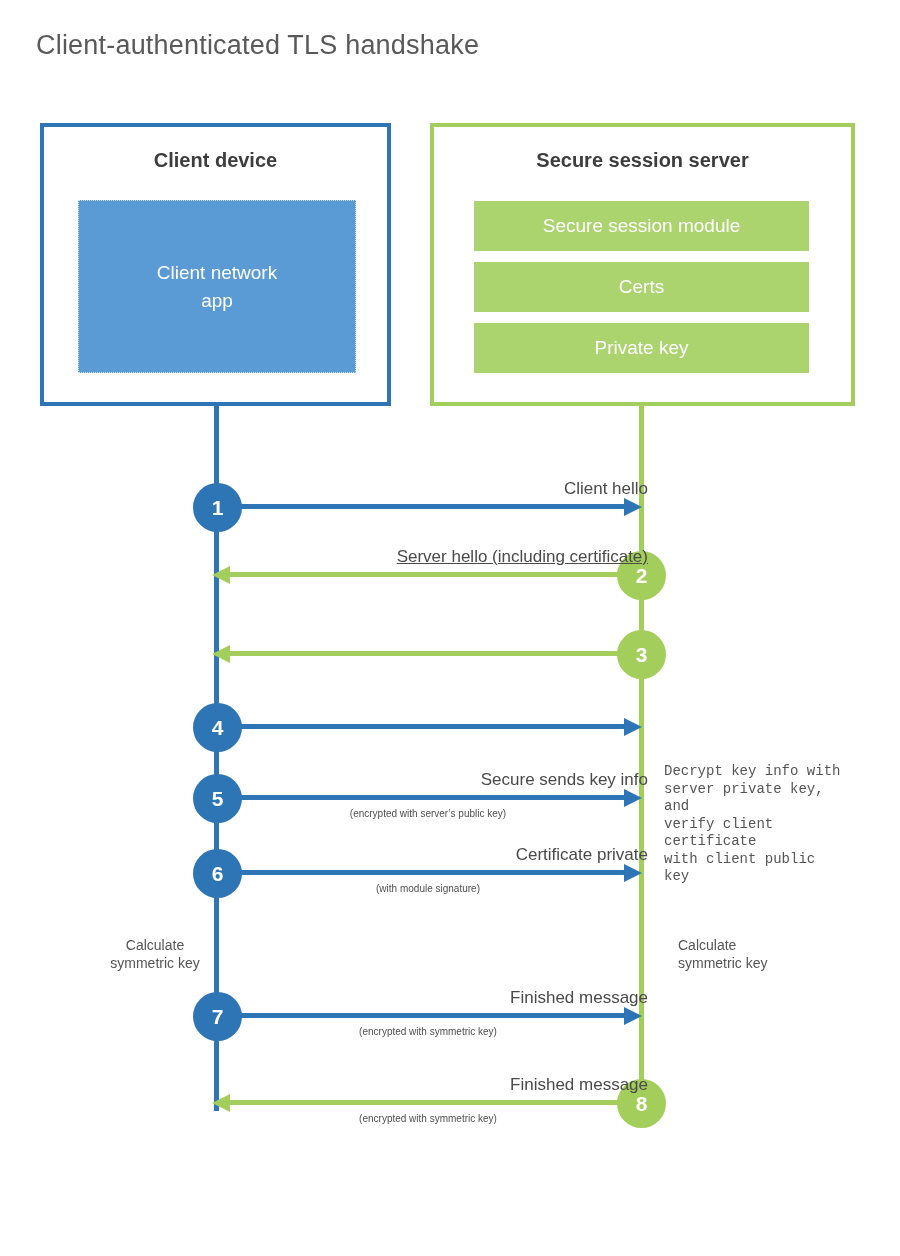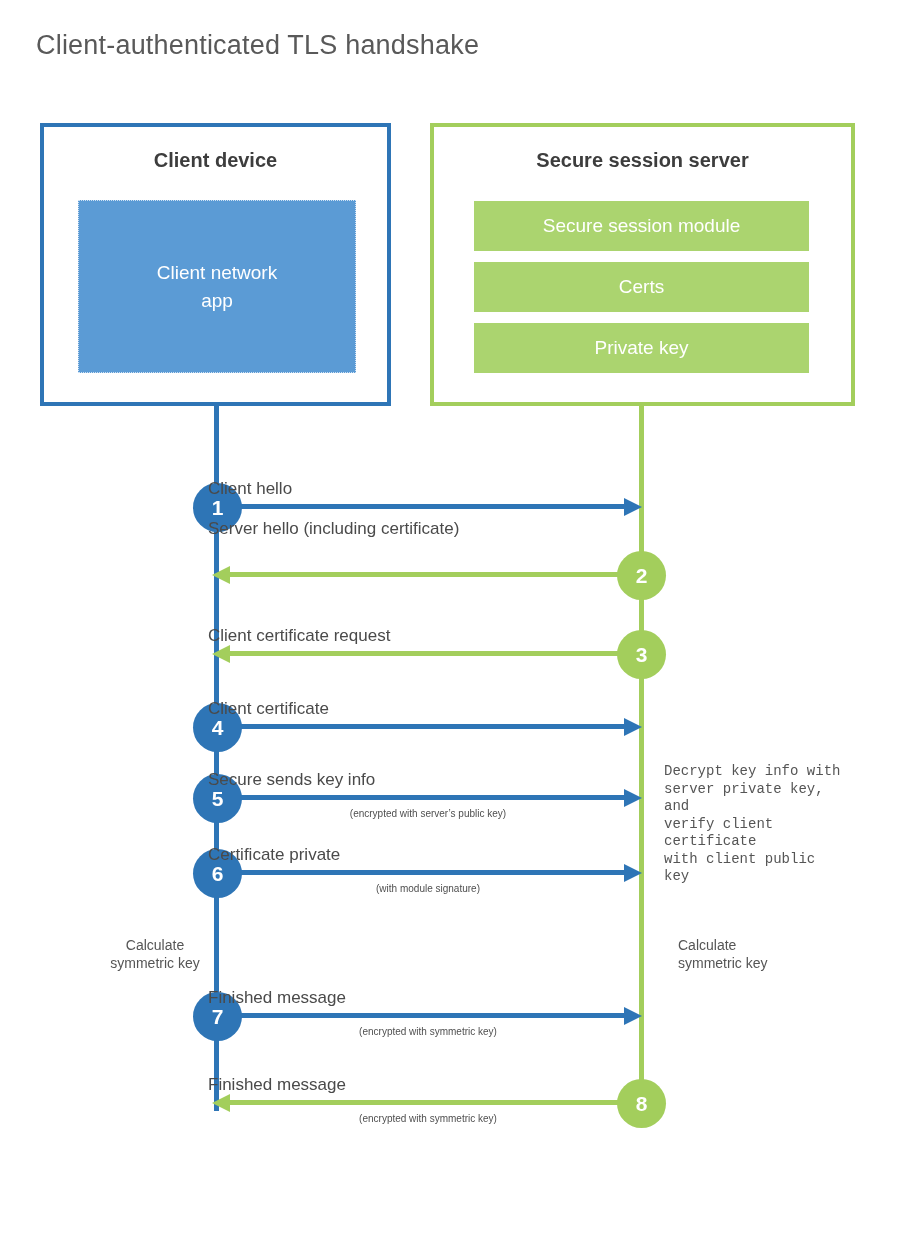--- a/index.html
+++ b/index.html
@@ -34,21 +34,21 @@
   .head.right{border-left:18px solid var(--blue);}
   .head.left{border-right:18px solid var(--green);}
 
   
   .step{position:absolute;width:49px;height:49px;border-radius:50%;z-index:3;
         display:flex;align-items:center;justify-content:center;color:#fff;font-size:21px;font-weight:700;}
   .step.blue{background:var(--blue);}
   .step.green{background:var(--green);}
 
   
-  .msg-label{position:absolute;left:208px;width:440px;text-align:left;font-size:17px;color:#4a4a4a;z-index:4;}
+  .msg-label{position:absolute;left:208px;width:440px;text-align:right;font-size:17px;color:#4a4a4a;z-index:4;}
   .msg-sub{position:absolute;left:208px;width:440px;text-align:center;font-size:10px;color:#4f4f4f;z-index:4;}
 
   .note{position:absolute;font-size:14px;color:#555;line-height:17.5px;z-index:4;}
   .note span{display:block;}
   .note.center{text-align:center;}
 </style>
 </head>
 <body>
 
 <div id="stage">
@@ -70,31 +70,29 @@
   </div>
 
   <div class="lifeline blue" style="left:214px;top:404px;height:707px;"></div>
   <div class="lifeline green" style="left:639px;top:404px;height:699px;"></div>
 
   <div class="msg-label" style="top:479px;">Client hello</div>
   <div class="msg-line blue" style="left:217px;top:504px;width:407px;"></div>
   <div class="head right" style="left:624px;top:498px;"></div>
   <div class="step blue" style="left:193px;top:483px;">1</div>
 
-  <div class="msg-label" style="top:519px;">Server hello (including certificate)</div>
+  <div class="msg-label" style="top:547px;text-decoration:underline;">Server hello (including certificate)</div>
   <div class="msg-line green" style="left:230px;top:572px;width:411px;"></div>
   <div class="head left" style="left:212px;top:566px;"></div>
   <div class="step green" style="left:617px;top:551px;">2</div>
 
-  <div class="msg-label" style="top:626px;">Client certificate request</div>
   <div class="msg-line green" style="left:230px;top:651px;width:411px;"></div>
   <div class="head left" style="left:212px;top:645px;"></div>
   <div class="step green" style="left:617px;top:630px;">3</div>
 
-  <div class="msg-label" style="top:699px;">Client certificate</div>
   <div class="msg-line blue" style="left:217px;top:724px;width:407px;"></div>
   <div class="head right" style="left:624px;top:718px;"></div>
   <div class="step blue" style="left:193px;top:703px;">4</div>
 
   <div class="msg-label" style="top:770px;">Secure sends key info</div>
   <div class="msg-line blue" style="left:217px;top:795px;width:407px;"></div>
   <div class="head right" style="left:624px;top:789px;"></div>
   <div class="msg-sub" style="top:808px;">(encrypted with server’s public key)</div>
   <div class="step blue" style="left:193px;top:774px;">5</div>
 

